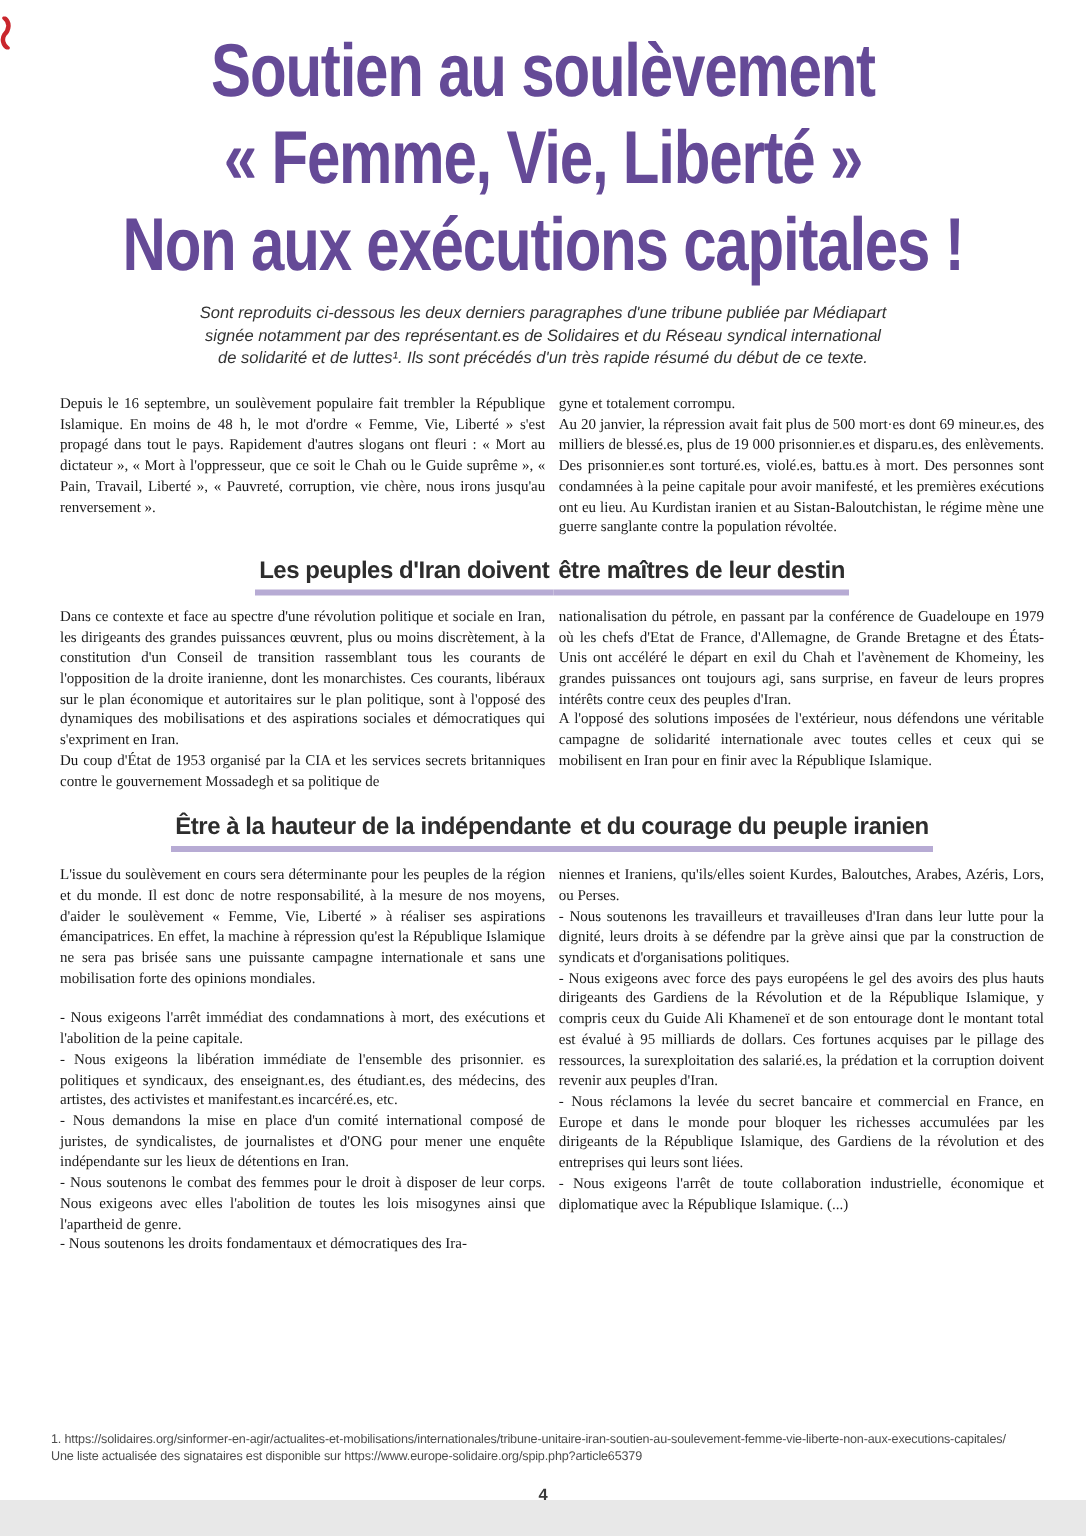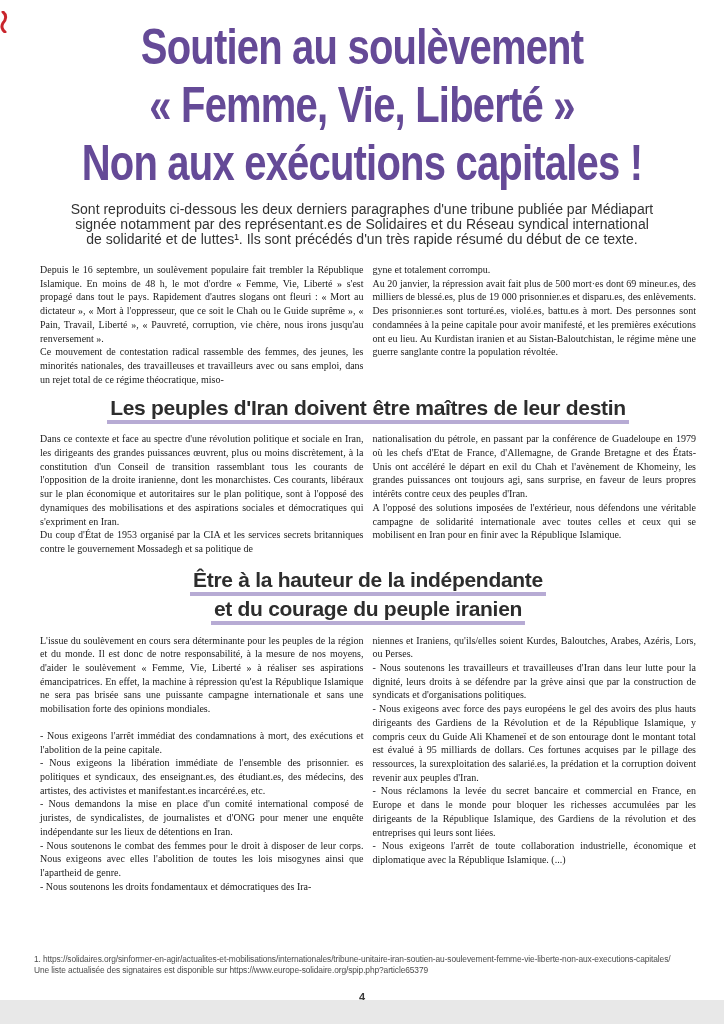--- a/index.html
+++ b/index.html
@@ -26,41 +26,42 @@
     color:#654a97;
     transform:scaleX(0.80);
     transform-origin:50% 50%;
     white-space:nowrap;
   }
 
   
   .intro{margin-top:10px;text-align:center;}
   .intro .para{
     font-family:"Liberation Sans", sans-serif;
-    font-size:14px;
+    font-style:italic;
+    font-size:11px;
     line-height:15px;
     color:#333333;
   }
 
   
   .content{margin:16px 28px 0 40px;}
   .cols{display:flex;gap:9px;}
   .col{flex:1 1 0;text-align:justify;font-size:10px;line-height:13.7px;}
   .col .para{margin:0;}
   .col .para.spacer{height:13px;}
 
   
   .sec-heading{text-align:center;}
   .sec-heading.h1{margin-top:9px;margin-bottom:8px;}
   .sec-heading.h2{margin-top:11px;margin-bottom:9px;}
   .sec-heading .para{
     display:inline-block;
     font-family:"Liberation Sans", sans-serif;
     font-weight:bold;
-    font-size:21px;
+    font-size:16px;
     line-height:22px;
     letter-spacing:-0.3px;
     color:#2d2d2d;
     border-bottom:4px solid #b7abd4;
     padding:0 3px 1px 3px;
     margin-top:2px;
   }
 
   
   .footnote{
@@ -99,21 +100,20 @@
       <div class="para">Sont reproduits ci-dessous les deux derniers paragraphes d'une tribune publiée par Médiapart</div>
       <div class="para">signée notamment par des représentant.es de Solidaires et du Réseau syndical international</div>
       <div class="para">de solidarité et de luttes¹. Ils sont précédés d'un très rapide résumé du début de ce texte.</div>
     </div>
 
   <div class="content">
 
     <div class="cols">
       <div class="col">
           <div class="para">Depuis le 16 septembre, un soulèvement populaire fait trembler la République Islamique. En moins de 48 h, le mot d'ordre « Femme, Vie, Liberté » s'est propagé dans tout le pays. Rapidement d'autres slogans ont fleuri : « Mort au dictateur », « Mort à l'oppresseur, que ce soit le Chah ou le Guide suprême », « Pain, Travail, Liberté », « Pauvreté, corruption, vie chère, nous irons jusqu'au renversement ».</div>
-          <div class="para">Ce mouvement de contestation radical rassemble des femmes, des jeunes, les minorités nationales, des travailleuses et travailleurs avec ou sans emploi, dans un rejet total de ce régime théocratique, miso-</div>
         </div>
       <div class="col">
           <div class="para">gyne et totalement corrompu.</div>
           <div class="para">Au 20 janvier, la répression avait fait plus de 500 mort·es dont 69 mineur.es, des milliers de blessé.es, plus de 19 000 prisonnier.es et disparu.es, des enlèvements. Des prisonnier.es sont torturé.es, violé.es, battu.es à mort. Des personnes sont condamnées à la peine capitale pour avoir manifesté, et les premières exécutions ont eu lieu. Au Kurdistan iranien et au Sistan-Baloutchistan, le régime mène une guerre sanglante contre la population révoltée.</div>
         </div>
     </div>
 
     <div class="sec-heading h1"><div class="para">Les peuples d'Iran doivent</div><div class="para">être maîtres de leur destin</div></div>
 
     <div class="cols">

